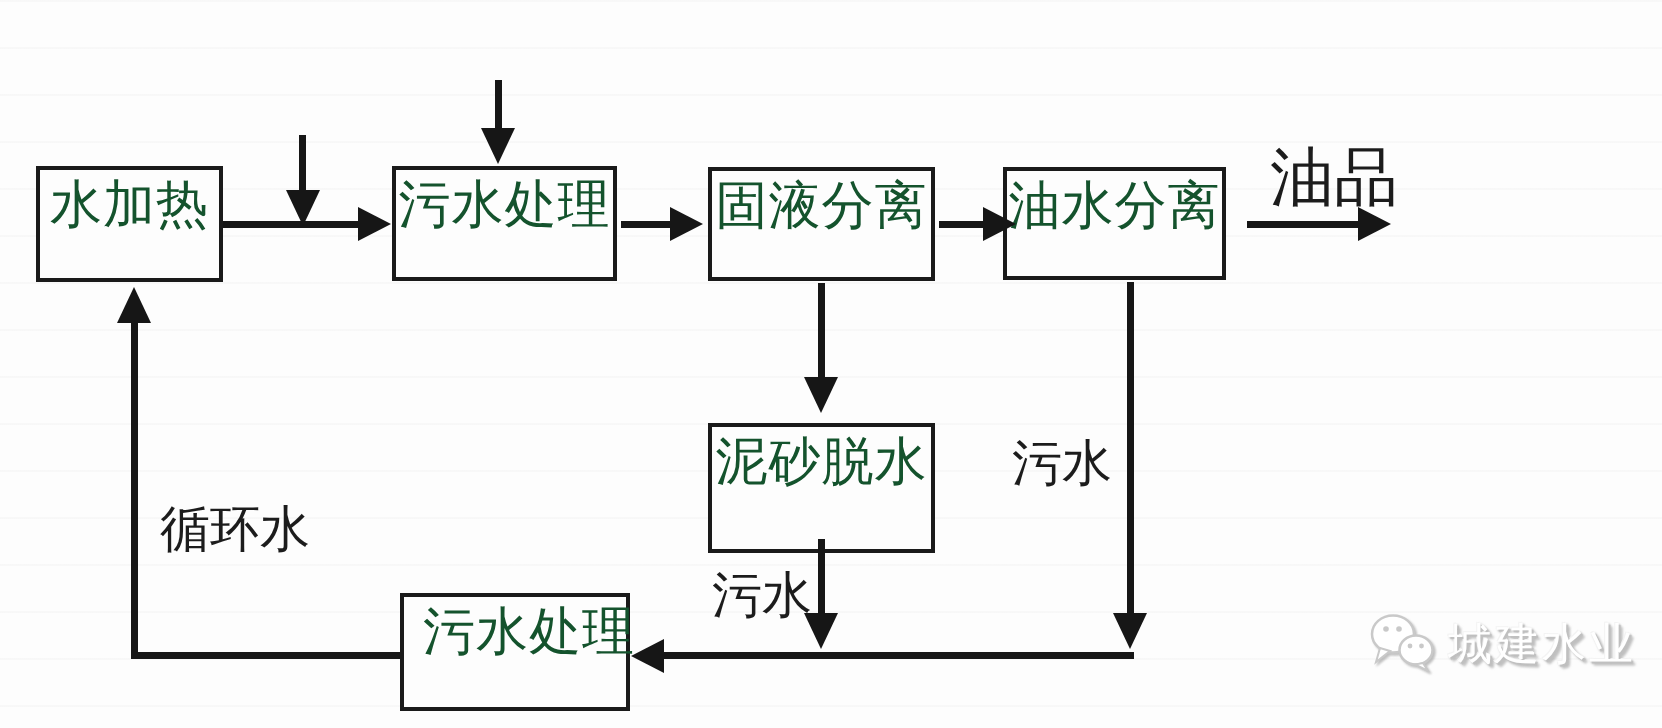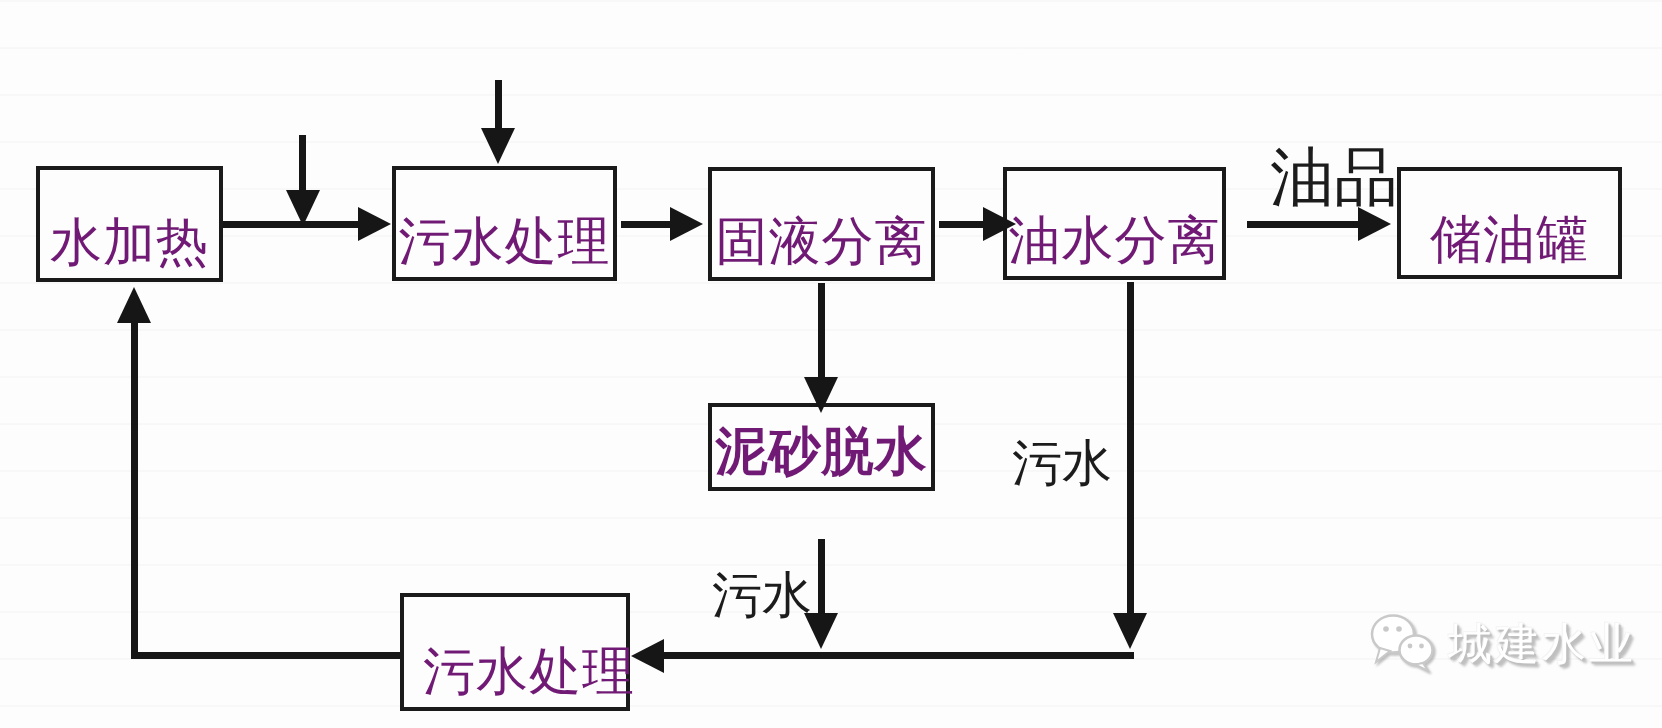--- a/index.html
+++ b/index.html
@@ -14,24 +14,24 @@
       180deg,
       rgba(120,120,120,0.04) 0px, rgba(120,120,120,0.04) 2px,
       rgba(255,255,255,0) 2px, rgba(255,255,255,0) 47px);
     font-family: "Liberation Serif", "DejaVu Serif", serif;
   }
   .node {
     position: absolute;
     border: 4px solid #1a1a1a;
     background: #fdfdfd;
     display: flex;
-    align-items: flex-end;
+    align-items: flex-start;
     justify-content: center;
     font-size: 52px;
-    color: #701a75;
+    color: #14532d;
     white-space: nowrap;
     letter-spacing: 1px;
   }
   .flabel {
     position: absolute;
     font-size: 50px;
     color: #1c1c1c;
     white-space: nowrap;
     line-height: 1.1;
   }
@@ -74,40 +74,38 @@
   </div>
 
   <div class="node" style="left:708px; top:167px; width:227px; height:114px;font-family:Liberation Serif, serif;">
     <span>固液分离</span>
   </div>
 
   <div class="node" style="left:1003px; top:167px; width:223px; height:113px;">
     <span>油水分离</span>
   </div>
 
-  <div class="node" style="left:1397px; top:167px; width:225px; height:112px;">
-    <span>储油罐</span>
-  </div>
 
-  <div class="node" style="left:708px; top:403px; width:227px; height:88px;font-weight:bold;">
+  <div class="node" style="left:708px; top:423px; width:227px; height:130px;">
     <span>泥砂脱水</span>
   </div>
 
   <div class="node" style="left:400px; top:593px; width:230px; height:118px;padding-left:28px;">
     <span>污水处理</span>
   </div>
 
 
 
   <div class="flabel" style="left:1270px; top:143px; font-size:64px;">油品</div>
 
   <div class="flabel" style="left:1012px; top:436px;">污水</div>
 
   <div class="flabel" style="left:712px; top:568px;">污水</div>
 
+  <div class="flabel" style="left:160px; top:502px;">循环水</div>
 
   <div class="ln" style="left:223px; top:221px; width:137px; height:7px;"></div>
   <div class="ah r" style="left:358px; top:207px;"></div>
 
   <div class="ln" style="left:299px; top:135px; width:7px; height:57px;"></div>
   <div class="ah d" style="left:286px; top:190px;"></div>
 
   <div class="ln" style="left:495px; top:80px; width:7px; height:50px;"></div>
   <div class="ah d" style="left:481px; top:128px;"></div>
 

